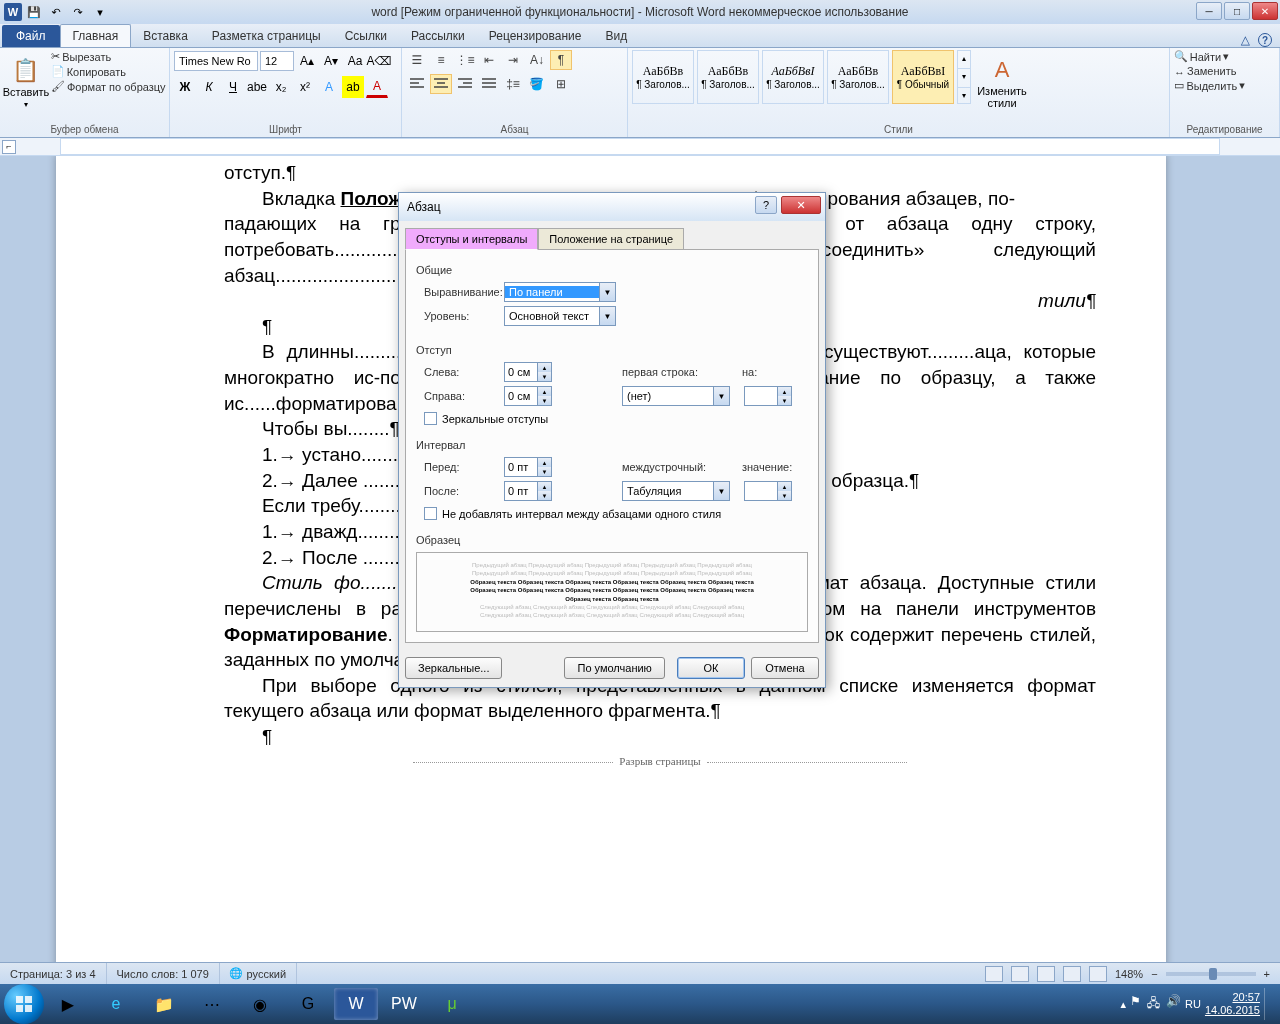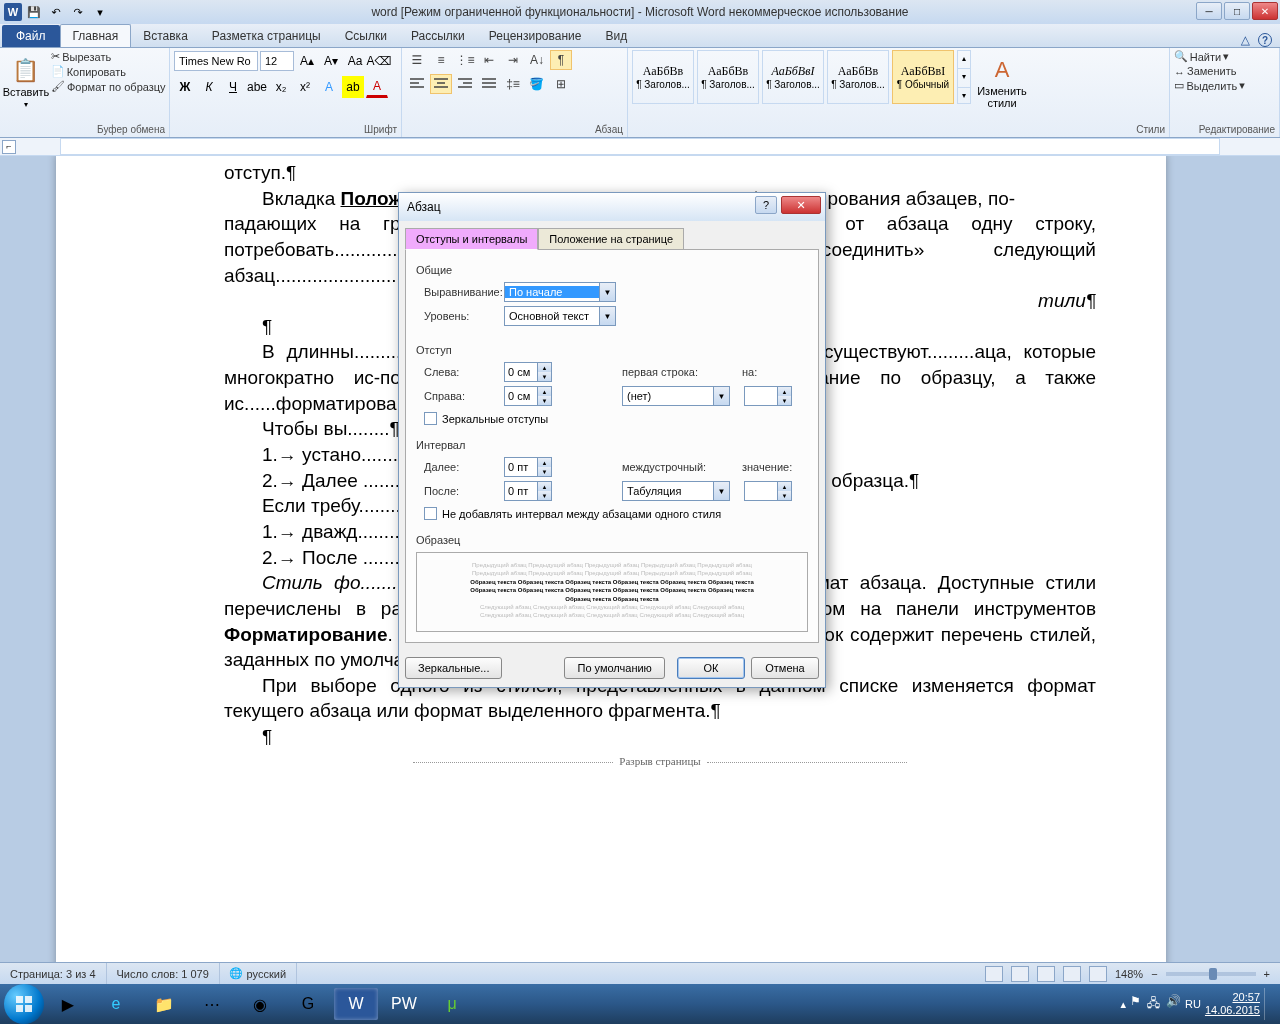--- a/index.html
+++ b/index.html
@@ -19,21 +19,21 @@
 .tab-row { height: 24px; background: linear-gradient(#e8eef7,#d0dff0); display: flex; align-items: flex-end; padding-left: 2px; border-bottom: 1px solid #8ba6c8; }
 .file-tab { background: #2b579a; color: #fff; padding: 4px 14px; font-size: 12px; border-radius: 2px 2px 0 0; }
 .tab { padding: 4px 12px; font-size: 12px; color: #333; cursor: default; }
 .tab.active { background: #f5f8fc; border: 1px solid #8ba6c8; border-bottom: none; border-radius: 2px 2px 0 0; }
 .help-icons { margin-left: auto; padding-right: 8px; display: flex; gap: 8px; align-items: center; font-size: 12px; color: #2b579a; }
 
 
 .ribbon { height: 90px; background: linear-gradient(#f5f8fc,#e6eef8); display: flex; border-bottom: 1px solid #8ba6c8; }
 .rgroup { border-right: 1px solid #c6d9f0; display: flex; flex-direction: column; padding: 2px 4px 0 4px; }
 .rgroup-body { flex: 1; display: flex; align-items: flex-start; gap: 3px; }
-.rgroup-label { font-size: 10px; text-align: right; color: #555; padding-bottom: 2px; }
+.rgroup-label { font-size: 10px; text-align: center; color: #555; padding-bottom: 2px; }
 .icon-box { width: 22px; height: 22px; display: flex; align-items: center; justify-content: center; font-size: 12px; border: 1px solid transparent; }
 .vstack { display: flex; flex-direction: column; gap: 2px; }
 .hstack { display: flex; gap: 2px; align-items: center; }
 .big-btn { display: flex; flex-direction: column; align-items: center; justify-content: center; width: 44px; height: 66px; gap: 2px; font-size: 11px; }
 .big-btn .ic { font-size: 22px; }
 .small-link { font-size: 11px; color: #333; display: flex; align-items: center; gap: 2px; white-space: nowrap; }
 .font-select { height: 20px; border: 1px solid #a7bcd8; background: #fff; font-size: 11px; padding: 0 4px; }
 .style-box { width: 62px; height: 54px; border: 1px solid #c6d9f0; display: flex; flex-direction: column; align-items: center; justify-content: center; font-size: 10px; overflow: hidden; }
 .style-box.sel { border-color: #f0c36d; background: #fdeeb3; }
 .style-sample { font-family: "Times New Roman", serif; font-size: 12px; }
@@ -301,21 +301,21 @@
   </div>
   <div class="dlg-tabs">
     <div class="dlg-tab active">Отступы и интервалы</div>
     <div class="dlg-tab">Положение на странице</div>
   </div>
   <div class="dlg-body">
     <div class="section-hdr">Общие</div>
     <div class="form-row">
       <div class="form-lbl">Выравнивание:</div>
       <div class="combo" style="width:112px;">
-        <div class="combo-val sel">По начале</div>
+        <div class="combo-val sel">По панели</div>
           <div class="combo-btn">▼</div>
       </div>
     </div>
     <div class="form-row">
       <div class="form-lbl">Уровень:</div>
       <div class="combo" style="width:112px;">
         <div class="combo-val">Основной текст</div>
           <div class="combo-btn">▼</div>
       </div>
     </div>
@@ -358,21 +358,21 @@
           </div>
         </div>
     </div>
     <div class="chk-row">
       <div class="chk"></div>
       <span>Зеркальные отступы</span>
     </div>
 
     <div class="section-hdr" style="margin-top:14px;">Интервал</div>
     <div class="form-row">
-      <div class="form-lbl">Далее:</div>
+      <div class="form-lbl">Перед:</div>
       <div class="spinner">
           <input value="0 пт" style="">
           <div class="spin-btns">
             <div>▲</div>
             <div>▼</div>
           </div>
         </div>
       <div style="width:70px;"></div>
       <div class="form-lbl2">междустрочный:</div>
       <div style="width:24px;"></div>

